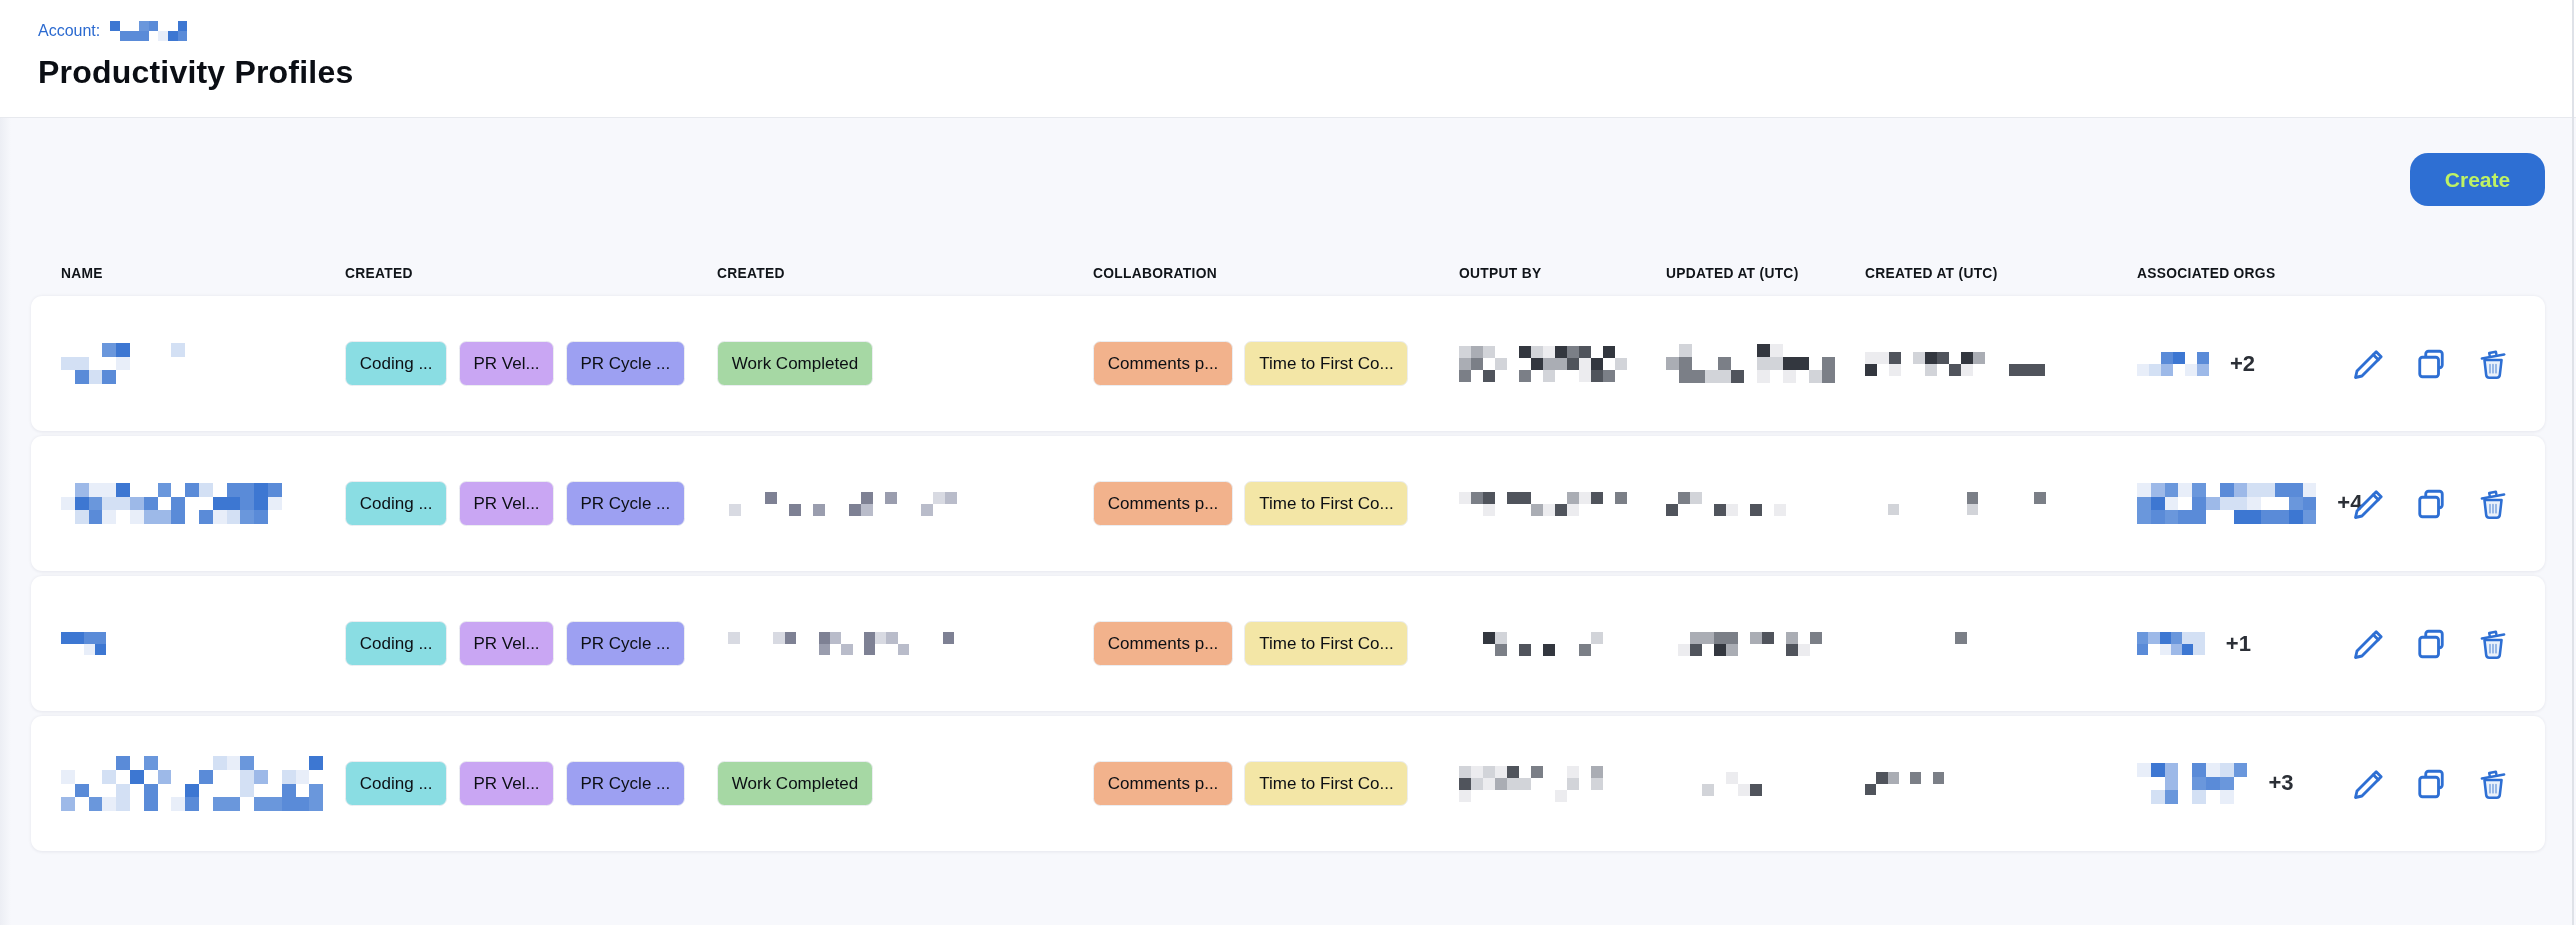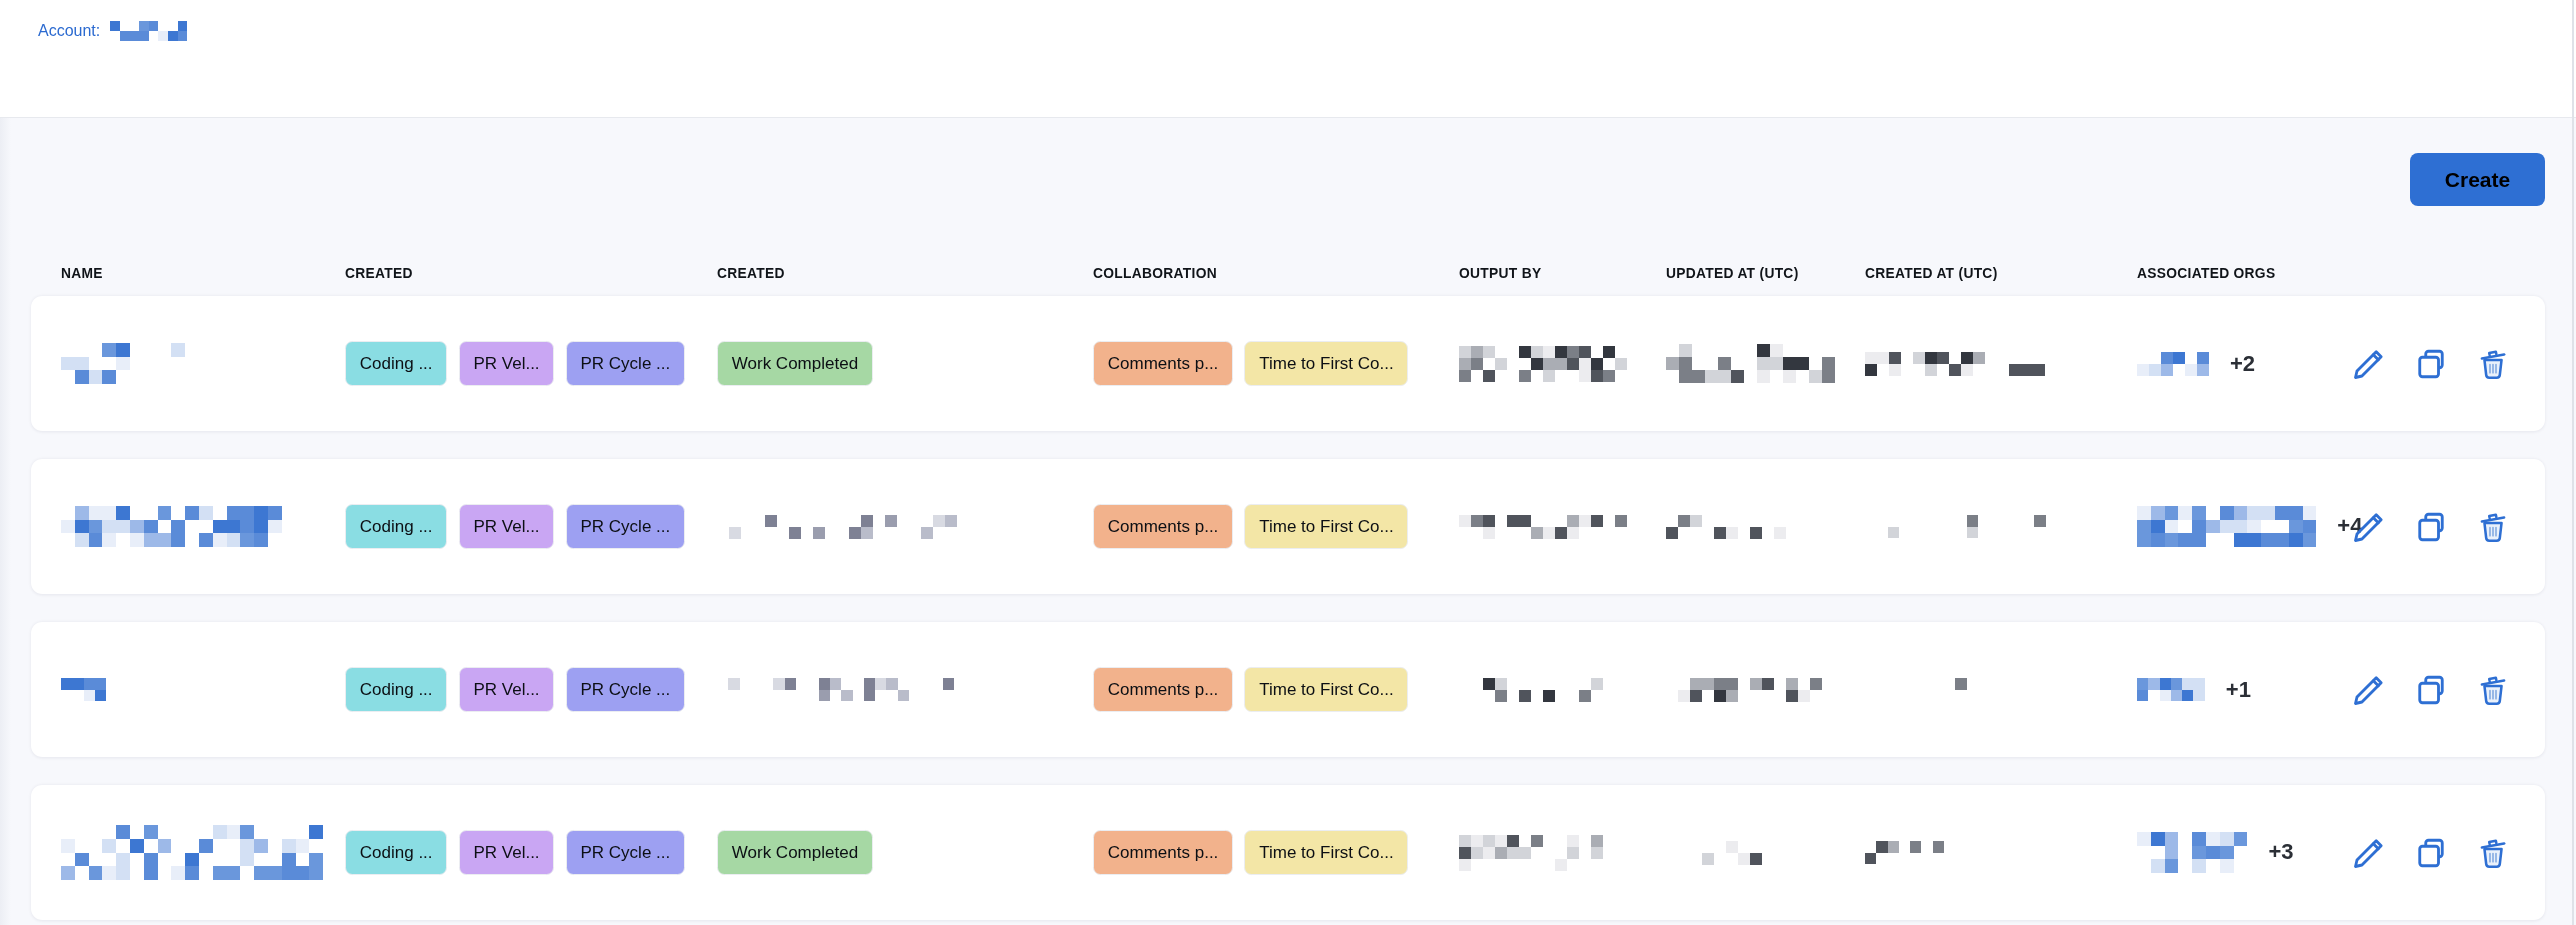--- a/index.html
+++ b/index.html
@@ -17,35 +17,35 @@
   .account-line{display:flex;align-items:center;gap:9.7px;font-size:16px;font-weight:500;color:#2b6ad0;height:23px;}
   .page-title{margin-top:11.3px;font-size:32px;font-weight:700;color:#0b0e14;letter-spacing:0.2px;}
 
   
   .content{
     position:relative;background:#f7f8fc;height:807px;box-sizing:border-box;
     padding:133px 31px 0 31px;
   }
   .create-btn{
     position:absolute;top:35px;right:31px;width:135px;height:53px;
-    background:#2e6fd3;color:#000000;border:none;border-radius:8px;
+    background:#2e6fd3;color:#bef264;border:none;border-radius:18px;
     font-family:"Liberation Sans",sans-serif;font-size:21px;font-weight:700;cursor:pointer;
   }
   .grid-cols{
     display:grid;
     grid-template-columns:284px 372px 376px 366px 207px 199px 272px 199px 1fr;
     align-items:center;
   }
   .thead{
     height:45px;padding-left:30px;box-sizing:border-box;
     font-size:13.8px;font-weight:700;color:#101419;letter-spacing:0.3px;
   }
   .thead span{white-space:nowrap;}
   .row-card{
-    height:135px;margin-bottom:28px;background:#ffffff;border-radius:11.3px;
+    height:135px;margin-bottom:5px;background:#ffffff;border-radius:11.3px;
     box-shadow:0 0.8px 3.2px rgba(20,30,60,.08);
     padding-left:30px;box-sizing:border-box;
   }
   .cell{display:flex;align-items:center;min-width:0;}
   .chip{
     display:inline-flex;align-items:center;height:45px;padding:0 13.8px;margin-right:11.3px;
     border-radius:7.3px;border:1.6px solid #ebedf1;box-sizing:border-box;
     font-size:17px;color:#0c0f14;white-space:nowrap;
   }
   .orgs-cell{gap:21px;}
@@ -82,20 +82,21 @@
           <span style="background: rgb(90, 139, 216);"></span>
           <span style="background: rgb(90, 139, 216);"></span>
           <span style="background: rgb(90, 139, 216);"></span>
           <span></span>
           <span style="background: rgb(232, 238, 249);"></span>
           <span style="background: rgb(61, 119, 210);"></span>
           <span style="background: rgb(90, 139, 216);"></span>
         </div>
       </span>
   </div>
+  <div class="page-title">Productivity Profiles</div>
 </div>
 
 <div class="content">
   <button class="create-btn">Create</button>
 
   <div class="thead grid-cols">
     <span>NAME</span>
     <span>CREATED</span>
     <span>CREATED</span>
     <span>COLLABORATION</span>

